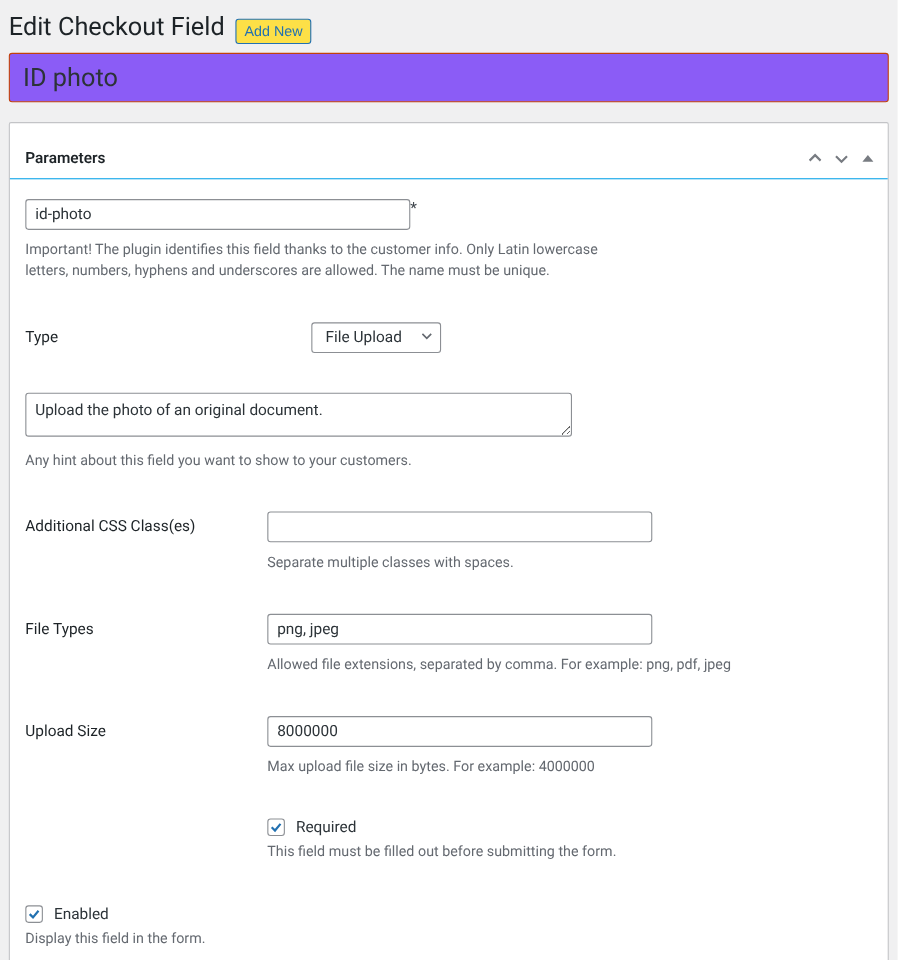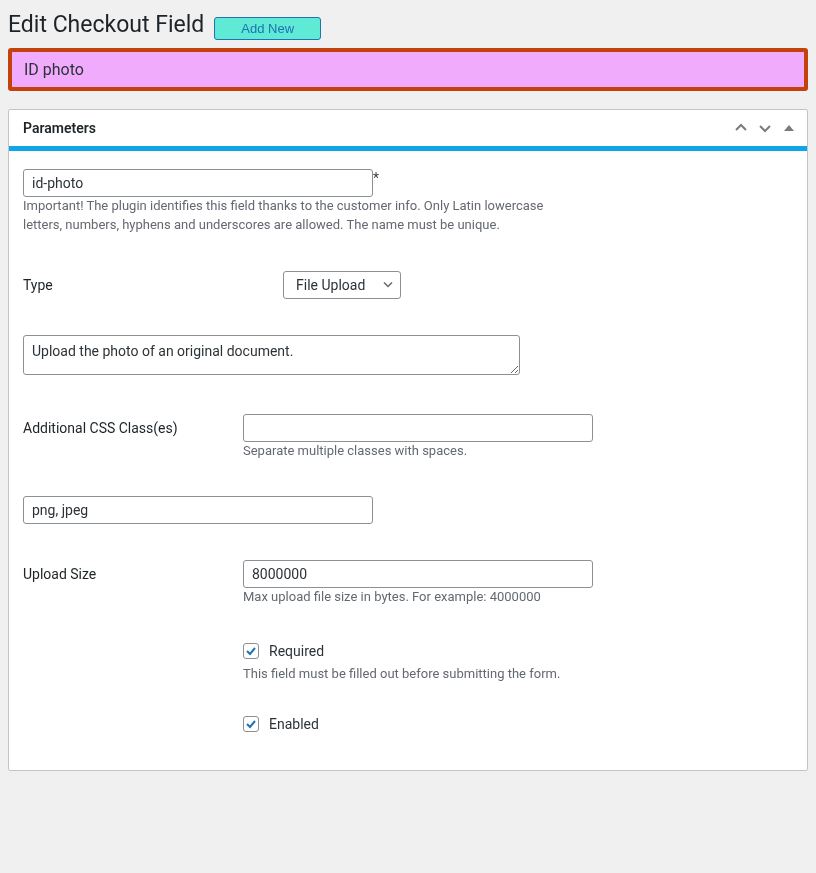--- a/index.html
+++ b/index.html
@@ -17,51 +17,51 @@
       gap: 10px;
       padding: 2px 0 8px 0;
     }
     h1 {
       font-size: 23px;
       font-weight: 400;
       color: #1d2327;
       line-height: 1.3;
     }
     .add-new-btn {
-      background: #5eead4;
+      background: #fde047;
       border: 1px solid #2271b1;
       color: #2271b1;
-      padding: 3px 26px;
+      padding: 3px 7px;
       font-size: 13px;
       border-radius: 3px;
       cursor: pointer;
       margin-top:3px;
     }
     .title-input {
       width: 100%;
-      font-size: 16px;
+      font-size: 23px;
       padding: 8px 12px;
-      border: 4px solid #c2410c;
+      border: 1px solid #c2410c;
       border-radius: 3px;
-      background: #f0abfc;
+      background: #8b5cf6;
       color: #2c3338;
       margin-bottom: 18px;
       font-family: inherit;
     }
     .panel {
       background: #fff;
       border: 1px solid #c3c4c7;
       border-radius: 2px;
     }
     .panel-header {
       display: flex;
       align-items: center;
       justify-content: space-between;
-      border-bottom: 5px solid #0ea5e9;
-      padding: 10px 12px 10px 14px;
+      border-bottom: 1px solid #0ea5e9;
+      padding: 24px 12px 10px 14px;
     }
     .panel-title {
       font-weight: 600;
       font-size: 14px;
       color: #1d2327;
     }
     .panel-icons {
       display: flex;
       gap: 12px;
       color: #787c82;
@@ -69,21 +69,21 @@
     .panel-icons span { cursor: pointer; }
     .ico svg { display:block; }
     .panel-body {
       padding: 18px 14px 30px 14px;
     }
     .field-row {
       display: flex;
       align-items: flex-start;
       margin-bottom: 36px;
     }
-    .field-row:last-child{ margin-bottom: 8px;}
+    .field-row:last-child{ margin-bottom: 8px; flex-direction: column;}
     .field-label {
       width: 220px;
       font-size: 14px;
       color: #1d2327;
       padding-top: 6px;
       flex-shrink: 0;
     }
     .field-control {
       flex: 1;
     }
@@ -95,20 +95,21 @@
       font-size: 14px;
       padding: 5px 8px;
       color: #2c3338;
     }
     .text-input { width: 350px; }
     .input-wrap { display:flex; align-items:flex-start; gap:0; }
     .asterisk { color:#3c434a; font-size:14px; line-height:1; margin-top:2px;}
     .help {
       color: #646970;
       font-size: 13px;
+      margin-top: 10px;
       line-height: 1.45;
       max-width: 530px;
     }
     .select-wrap {
       position: relative;
       display:inline-block;
       margin-left:40px;
     }
     .select {
       appearance: none;
@@ -213,34 +214,37 @@
                 <path d="M1 3 L5 7 L9 3" fill="none" stroke="#646970" stroke-width="1.5"></path>
               </svg>
           </span>
         </div>
       </div>
     </div>
 
     <div class="field-row">
       <div class="field-control">
         <textarea class="textarea" style="">Upload the photo of an original document.</textarea>
+        <div class="help">Any hint about this field you want to show to your customers.</div>
       </div>
     </div>
 
     <div class="field-row">
       <div class="field-label">Additional CSS Class(es)</div>
       <div class="field-control">
         <input type="text" class="text-input" value="" style="">
         <div class="help">Separate multiple classes with spaces.</div>
       </div>
     </div>
 
     <div class="field-row">
+      <div class="field-label">File Types</div>
       <div class="field-control">
         <input type="text" class="text-input" value="png, jpeg" style="">
+        <div class="help" style="max-width:unset;">Allowed file extensions, separated by comma. For example: png, pdf, jpeg</div>
       </div>
     </div>
 
     <div class="field-row">
       <div class="field-label">Upload Size</div>
       <div class="field-control">
         <input type="text" class="text-input" value="8000000" style="">
         <div class="help">Max upload file size in bytes. For example: 4000000</div>
       </div>
     </div>
@@ -264,20 +268,21 @@
       <div class="field-label"></div>
       <div class="field-control cb-block">
         <div class="checkbox-row">
           <span class="checkbox">
             <svg width="12" height="12" viewBox="0 0 12 12">
                 <path d="M2 6 L5 9 L10 3" fill="none" stroke="#2271b1" stroke-width="2"></path>
               </svg>
           </span>
           <span class="checkbox-label">Enabled</span>
         </div>
+        <div class="help">Display this field in the form.</div>
       </div>
     </div>
 
   </div>
 </div>
 
 
 
 
 </body></html>

